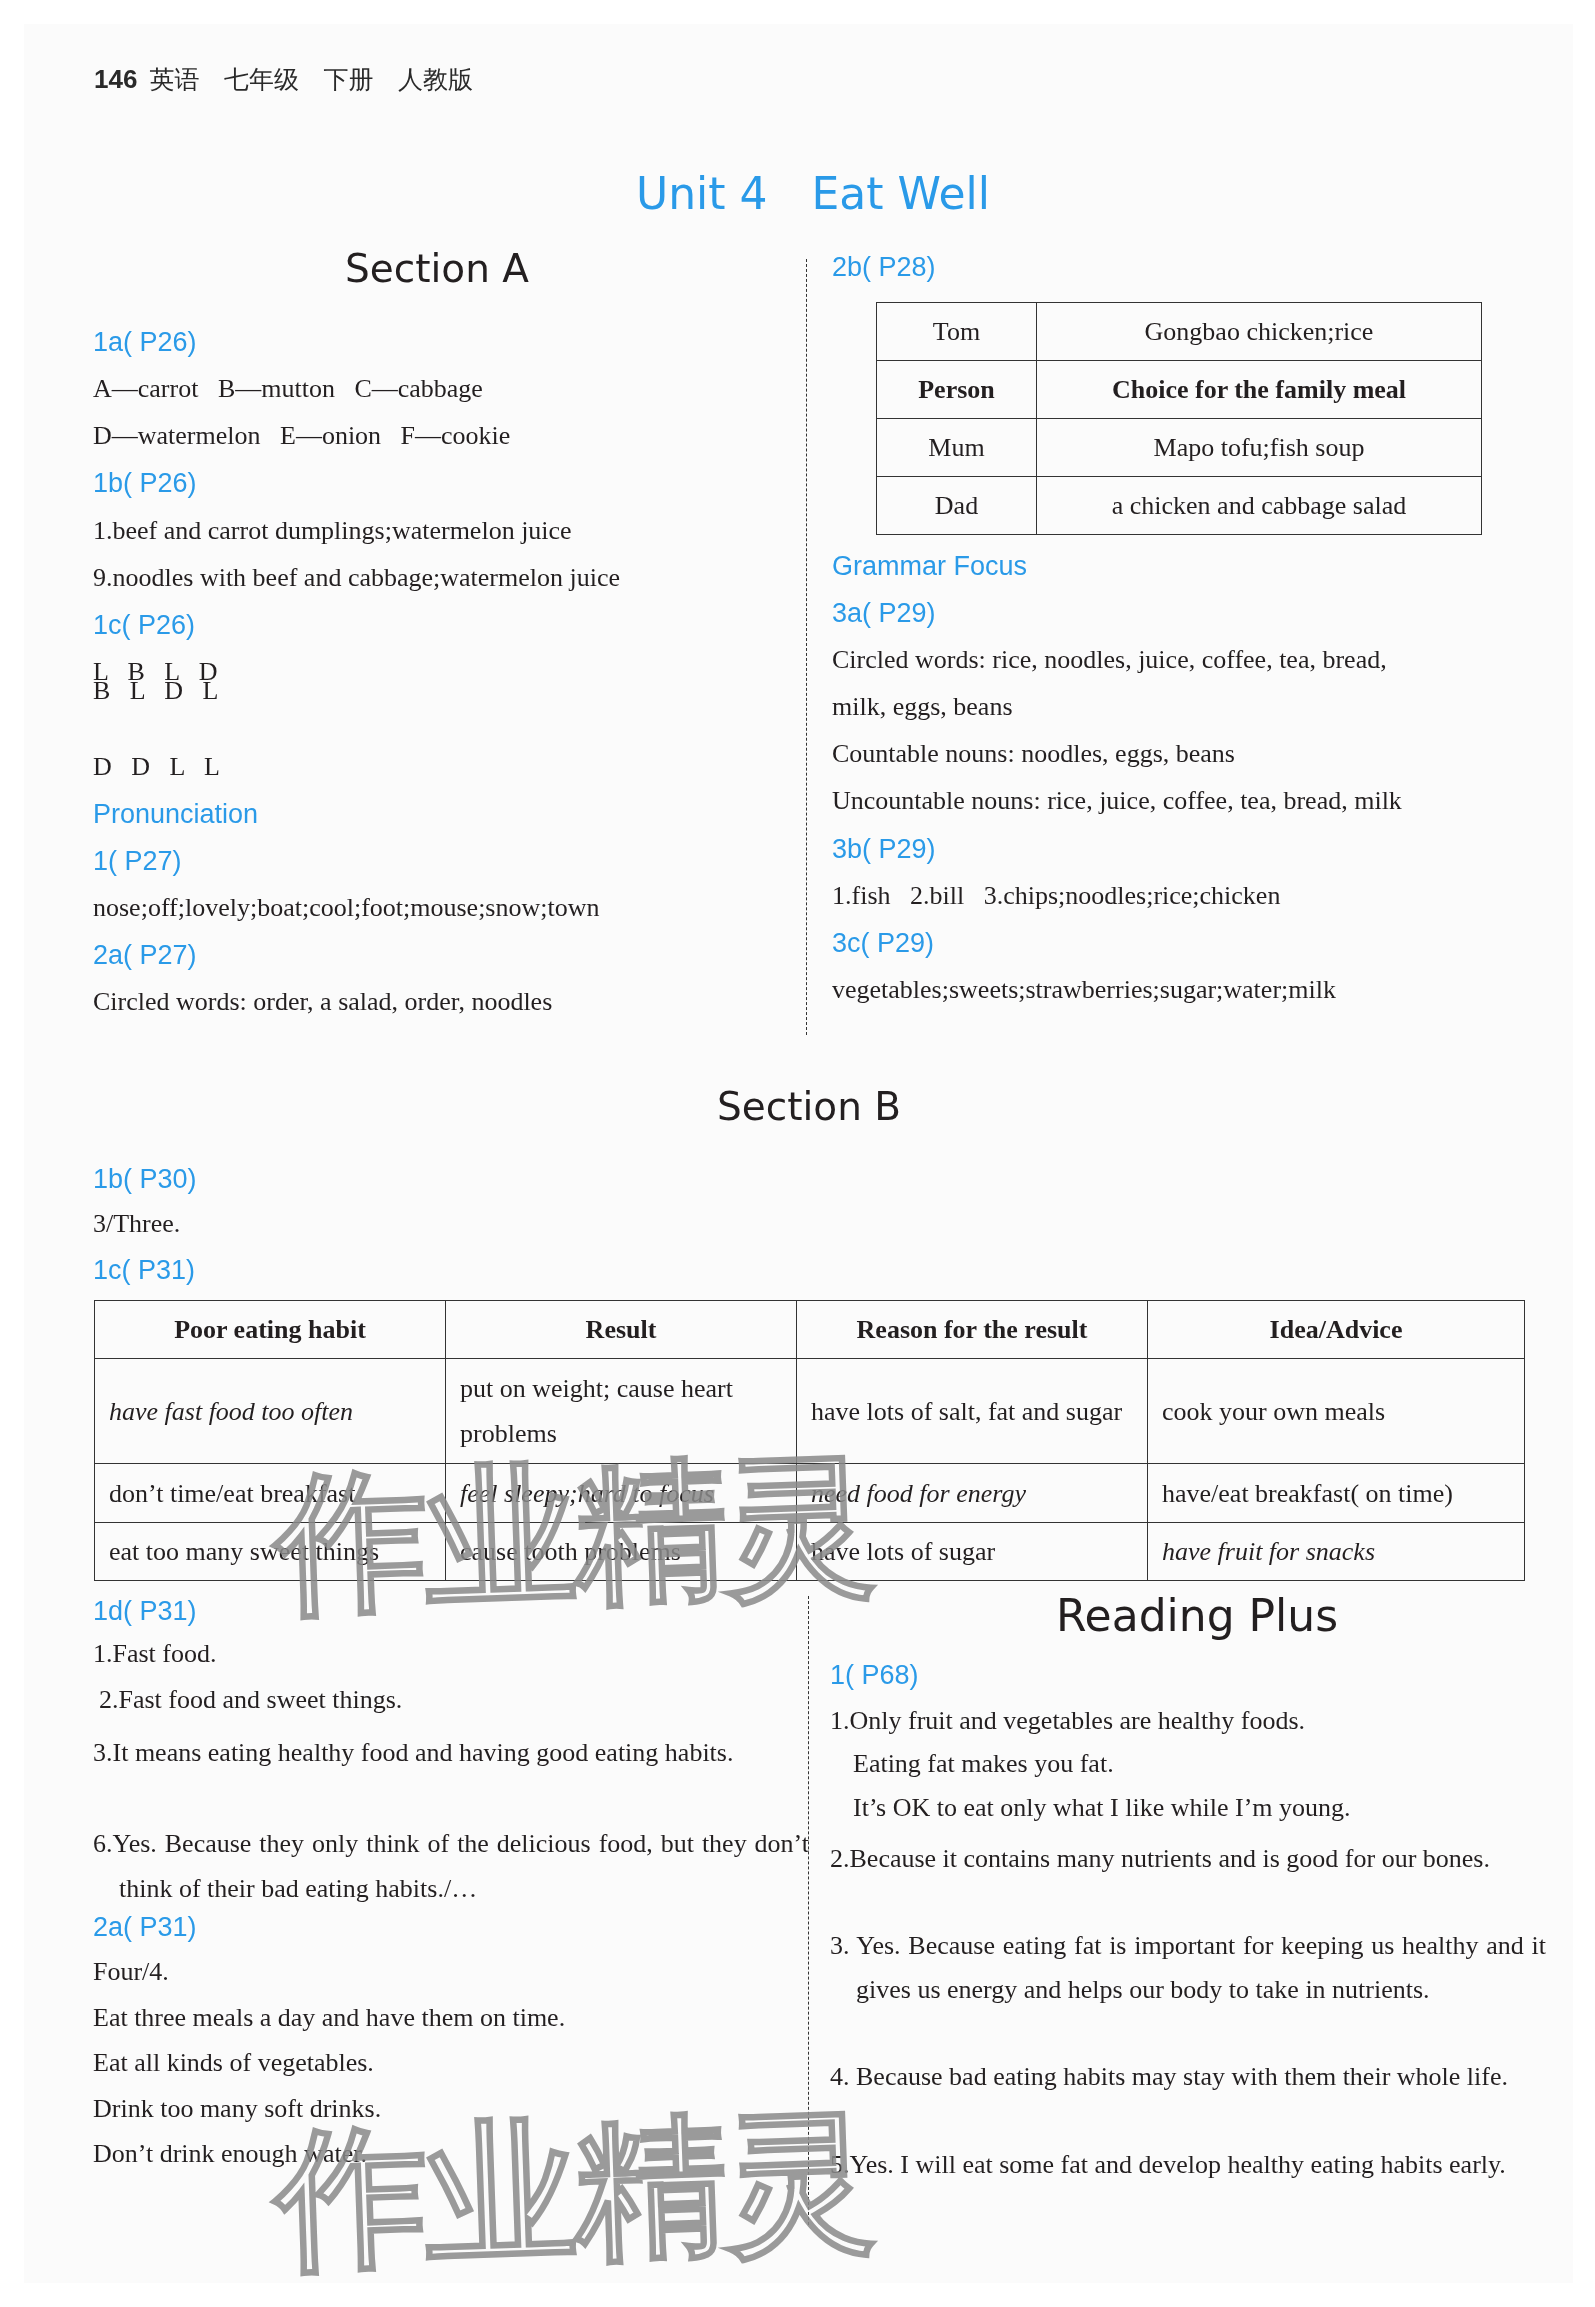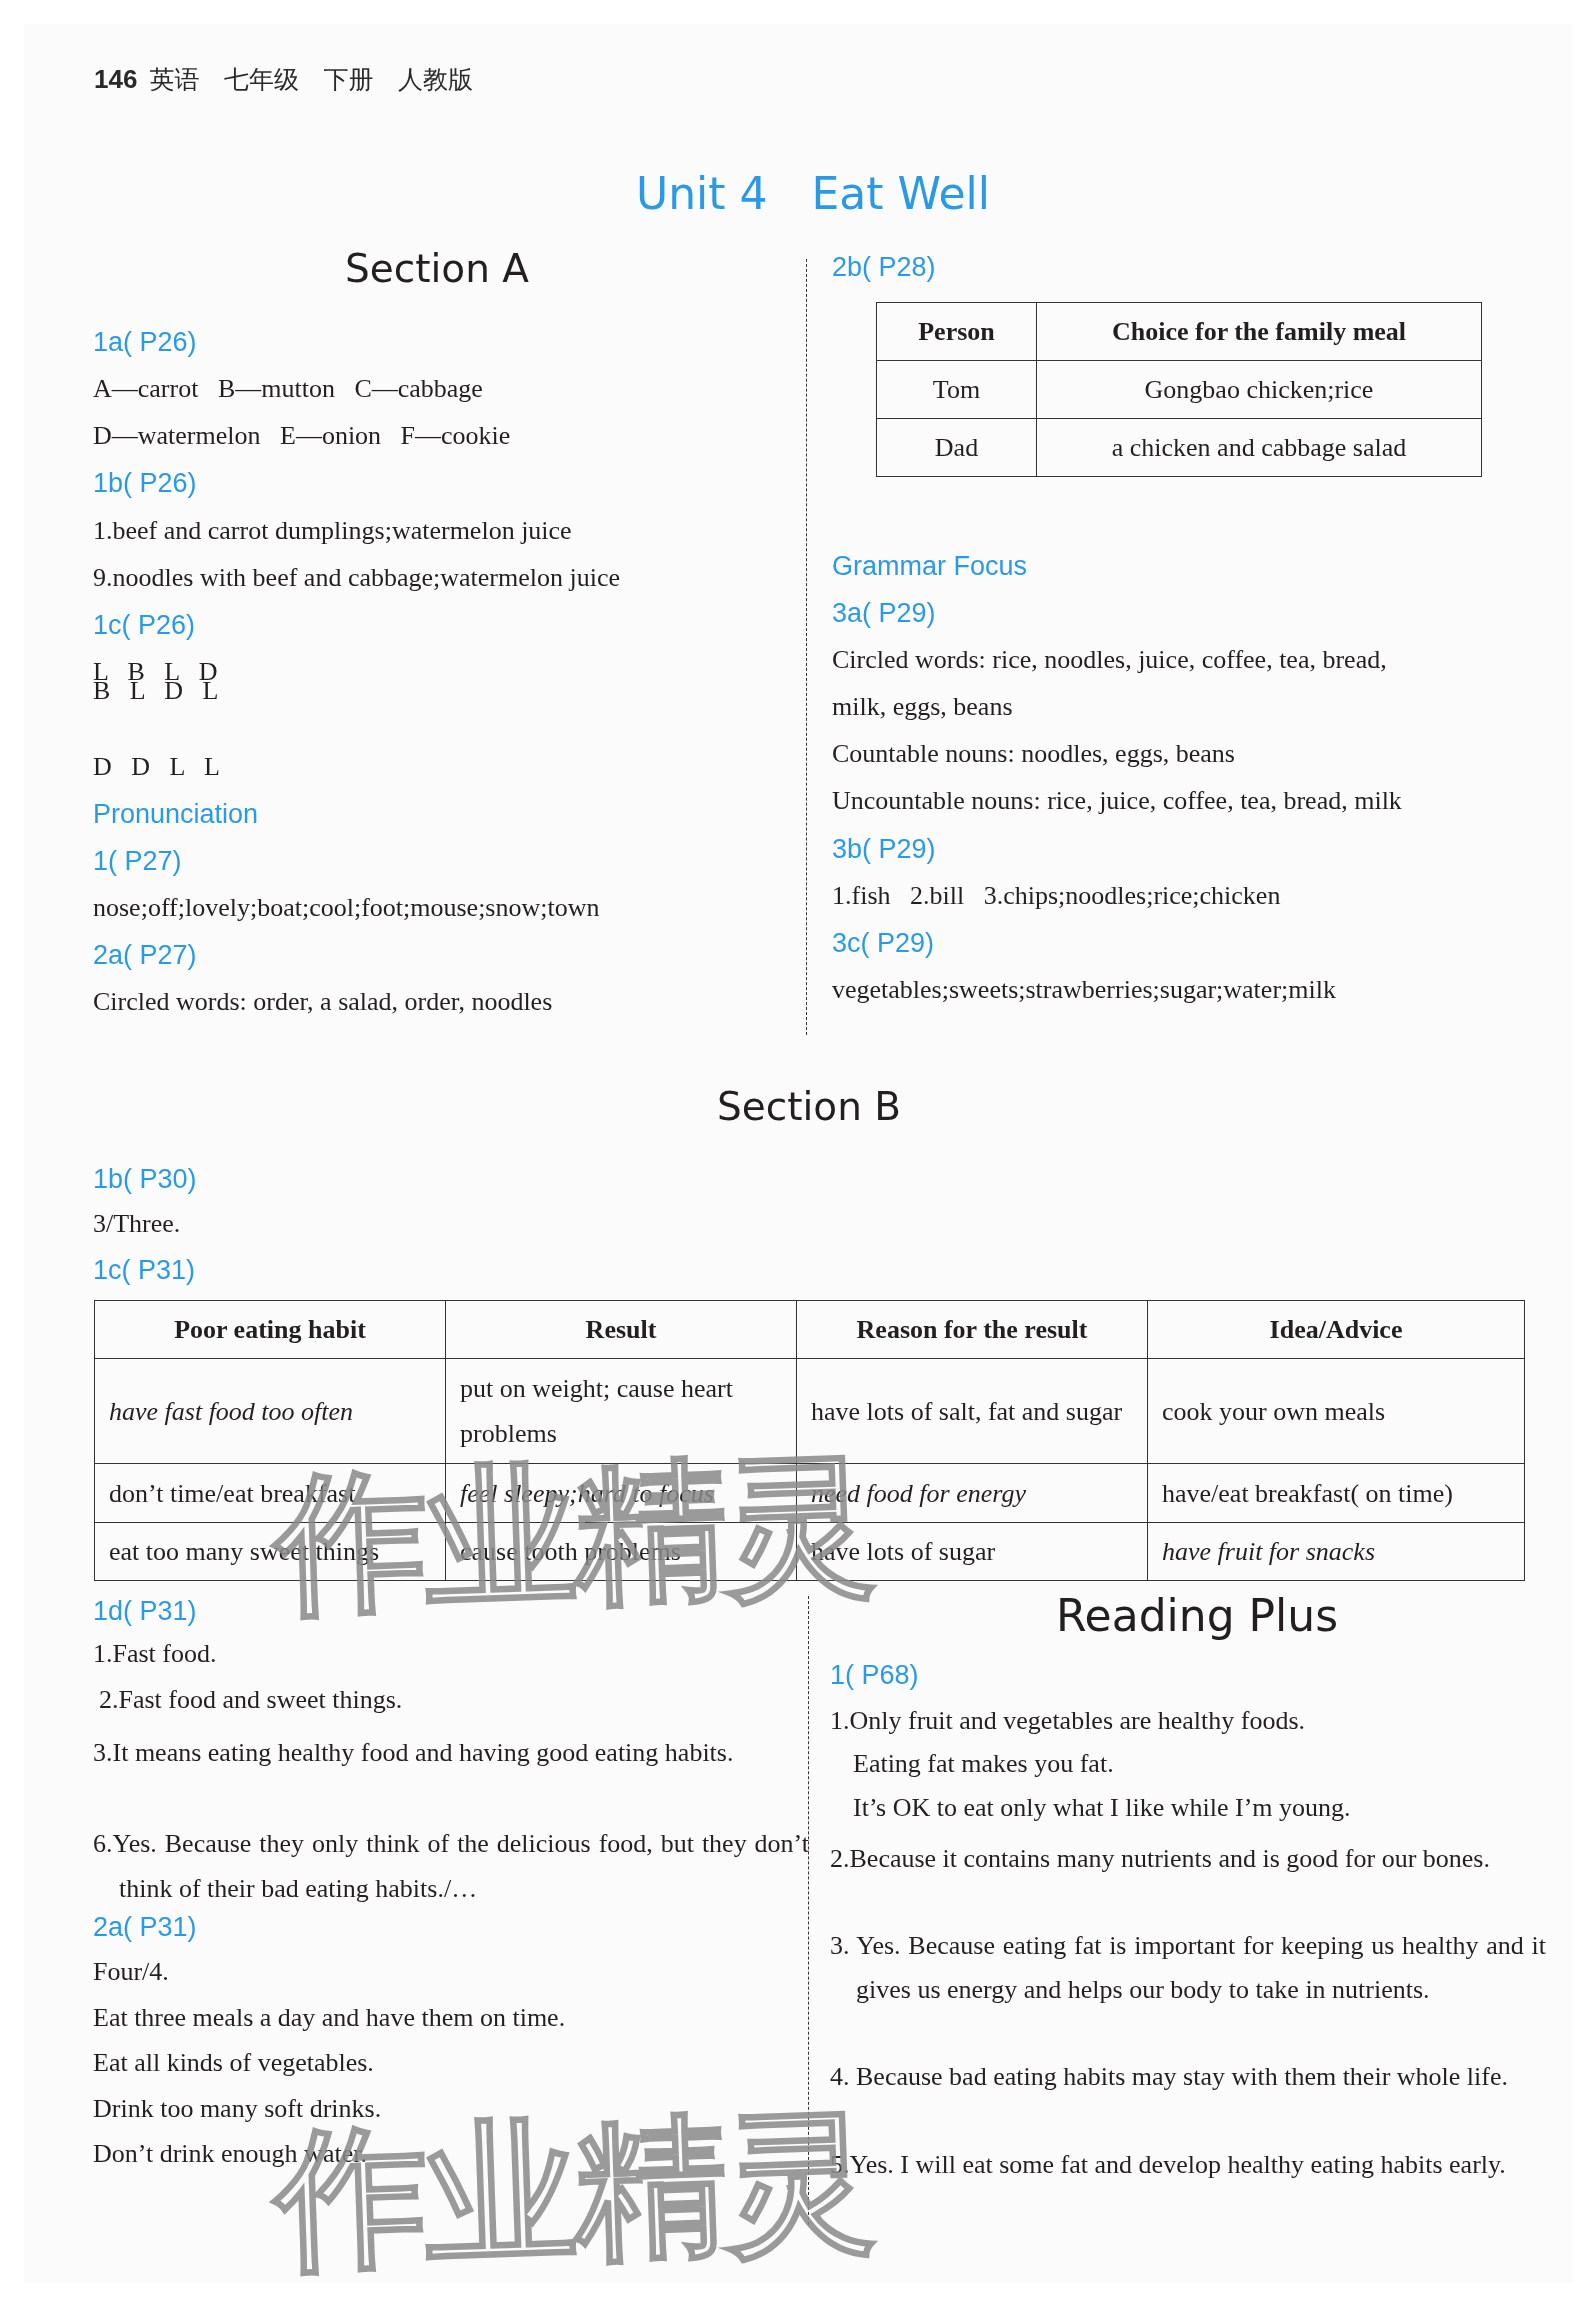--- a/index.html
+++ b/index.html
@@ -59,26 +59,30 @@
 <div class="abs label" style="left:93px; top:799px;">Pronunciation</div>
 <div class="abs label" style="left:93px; top:846px;">1( P27)</div>
 <div class="abs txt" style="left:93px; top:893px;">nose;off;lovely;boat;cool;foot;mouse;snow;town</div>
 <div class="abs label" style="left:93px; top:940px;">2a( P27)</div>
 <div class="abs txt" style="left:93px; top:987px;">Circled words: order, a salad, order, noodles</div>
 
 <div class="abs label" style="left:832px; top:252px;">2b( P28)</div>
 <table class="t t2b" style="left:876px; top:302px; width:606px;">
   <tbody>
       <tr style="height:58px;">
+    <td>Tom</td>
+    <td>Gongbao chicken;rice</td>
+  </tr>
+  <tr style="height:58px;">
     <th style="width:131px;">Person</th>
     <th>Choice for the family meal</th>
   </tr>
   <tr style="height:58px;">
-    <td>Tom</td>
-    <td>Gongbao chicken;rice</td>
+    <td>Mum</td>
+    <td>Mapo tofu;fish soup</td>
   </tr>
   <tr style="height:58px;">
     <td>Dad</td>
     <td>a chicken and cabbage salad</td>
   </tr>
 </tbody>
   </table>
 
 <div class="abs label" style="left:832px; top:551px;">Grammar Focus</div>
 <div class="abs label" style="left:832px; top:598px;">3a( P29)</div>

